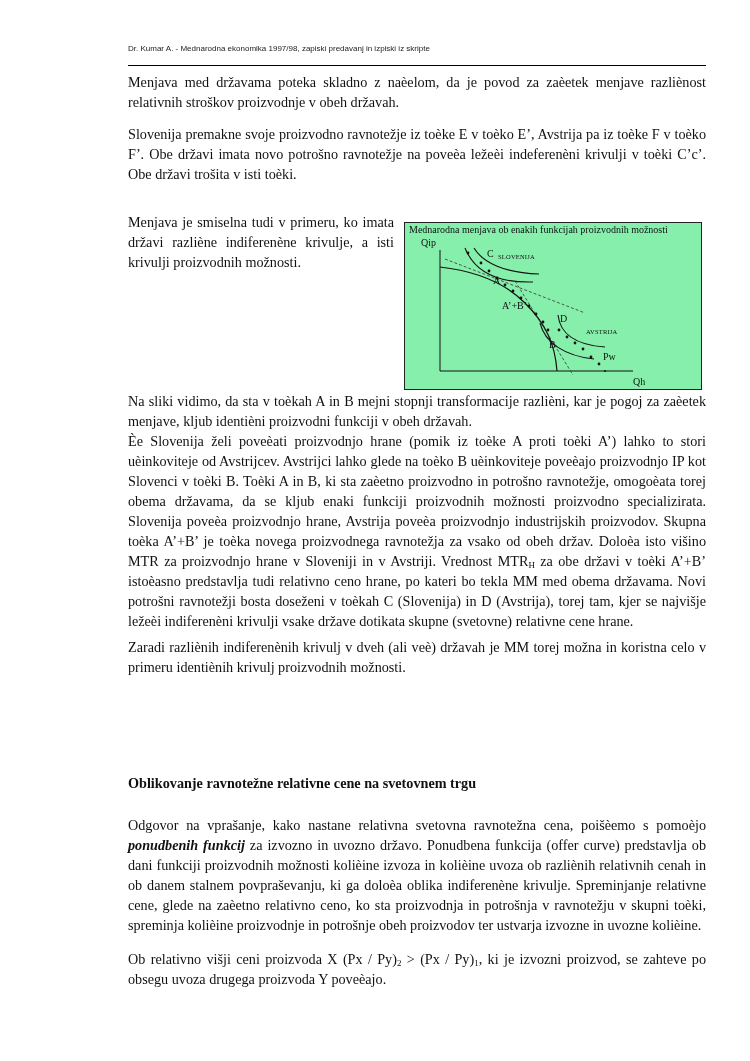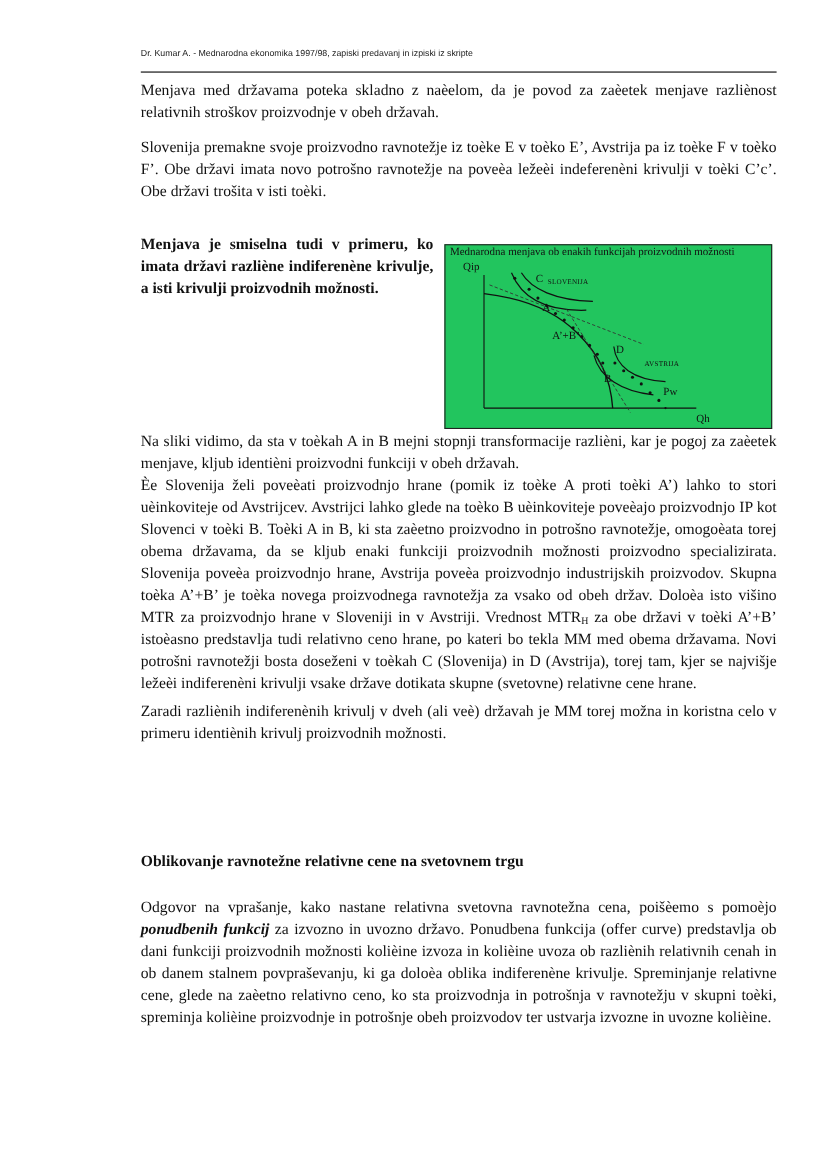--- a/index.html
+++ b/index.html
@@ -6,37 +6,37 @@
     body { width: 750px; height: 1061px; position: relative; overflow: hidden; color: #111; }
     .page { position: absolute; left: 0; top: 0; width: 750px; height: 1061px; margin-left: 42px; }
     .hdr-text { position: absolute; left: 86px; top: 44px; font-family: "Liberation Sans", sans-serif; font-size: 8px; color: #222; white-space: nowrap; }
     .hdr-page { position: absolute; left: 86px; width: 577px; top: 54px; text-align: center; font-family: "Liberation Sans", sans-serif; font-size: 8px; color: #222; }
     .hdr-rule { position: absolute; left: 86px; width: 578px; top: 65px; height: 0; border-top: 1px solid #000; }
     .p { position: absolute; left: 86px; width: 578px; font-family: "Liberation Serif", serif; font-size: 14.2px; line-height: 20px; text-align: justify; color: #111; margin: 0; }
     .p.narrow { width: 266px; }
     .h { font-weight: bold; }
     b { font-weight: bold; font-style: italic; }
     sub { font-size: 9px; vertical-align: -2px; line-height: 0; }
-    .chart { position: absolute; left: 362px; top: 222px; width: 298px; height: 168px; border: 1px solid #222; box-sizing: border-box; background: #22c55e; }
+    .chart { position: absolute; left: 362px; top: 222px; width: 298px; height: 168px; border: 1px solid #222; box-sizing: border-box; background: #86efac; }
     .chart svg { position: absolute; left: 0; top: 0; }
     .ctitle { position: absolute; left: 4px; top: 1px; font-family: "Liberation Serif", serif; font-size: 10px; white-space: nowrap; color: #111; }
     .clabel { position: absolute; font-family: "Liberation Serif", serif; font-size: 10px; color: #111; white-space: nowrap; }
     .clabel.small { font-size: 6.5px; letter-spacing: 0.2px; }
   </style>
 </head>
 <body>
 
 <div class="page">
 
   <div class="hdr-text">Dr. Kumar A. - Mednarodna ekonomika 1997/98, zapiski predavanj in izpiski iz skripte</div>
   <div class="hdr-rule"></div>
 
   <p class="p" style="top:72px;">Menjava med državama poteka skladno z naèelom, da je povod za zaèetek menjave razliènost relativnih stroškov proizvodnje v obeh državah.</p>
   <p class="p" style="top:124px;">Slovenija premakne svoje proizvodno ravnotežje iz toèke E v toèko E’, Avstrija pa iz toèke F v toèko F’. Obe državi imata novo potrošno ravnotežje na poveèa ležeèi indeferenèni krivulji v toèki C’c’. Obe državi trošita v isti toèki.</p>
-  <p class="p narrow" style="top:212px;font-weight:bold;">Menjava je smiselna tudi v primeru, ko imata državi razliène indiferenène krivulje, a isti krivulji proizvodnih možnosti.</p>
+  <p class="p narrow" style="top:212px;">Menjava je smiselna tudi v primeru, ko imata državi razliène indiferenène krivulje, a isti krivulji proizvodnih možnosti.</p>
 
   <div class="chart">
     <svg width="298" height="168" viewBox="0 0 298 168">
 
       <line x1="35" y1="27" x2="35" y2="148" stroke="#111" stroke-width="1"></line>
       <line x1="35" y1="148" x2="228" y2="148" stroke="#111" stroke-width="1"></line>
 
       <path d="M35,44 C70,48 100,60 120,80 C140,100 150,120 152,148" fill="none" stroke="#111" stroke-width="1.2"></path>
 
       <path d="M60,25 C70,50 95,60 128,59" fill="none" stroke="#111" stroke-width="1.1"></path>
@@ -84,14 +84,15 @@
 
   <p class="p" style="top:391px;">Na sliki vidimo, da sta v toèkah A in B mejni stopnji transformacije razlièni, kar je pogoj za zaèetek menjave, kljub identièni proizvodni funkciji v obeh državah.</p>
   <p class="p" style="top:431px;"><span>Èe Slovenija želi poveèati proizvodnjo hrane (pomik iz toèke A proti toèki A’) lahko to stori uèinkoviteje od Avstrijcev. Avstrijci lahko glede na toèko B uèinkoviteje poveèajo proizvodnjo IP kot Slovenci v toèki B. Toèki A in B, ki sta zaèetno proizvodno in potrošno ravnotežje, omogoèata torej obema državama, da se kljub enaki funkciji proizvodnih možnosti proizvodno specializirata. Slovenija poveèa proizvodnjo hrane, Avstrija poveèa proizvodnjo industrijskih proizvodov. Skupna toèka A’+B’ je toèka novega proizvodnega ravnotežja za vsako od obeh držav. Doloèa isto višino MTR za proizvodnjo hrane v Sloveniji in v Avstriji. Vrednost MTR</span><sub>H</sub><span> za obe državi v toèki A’+B’ istoèasno predstavlja tudi relativno ceno hrane, po kateri bo tekla MM med obema državama. Novi potrošni ravnotežji bosta doseženi v toèkah C (Slovenija) in D (Avstrija), torej tam, kjer se najvišje ležeèi indiferenèni krivulji vsake države dotikata skupne (svetovne) relativne cene hrane.</span></p>
 
   <p class="p" style="top:637px;">Zaradi razliènih indiferenènih krivulj v dveh (ali veè) državah je MM torej možna in koristna celo v primeru identiènih krivulj proizvodnih možnosti.</p>
 
   <p class="p h" style="top:773px;">Oblikovanje ravnotežne relativne cene na svetovnem trgu</p>
 
   <p class="p" style="top:815px;"><span>Odgovor na vprašanje, kako nastane relativna svetovna ravnotežna cena, poišèemo s pomoèjo </span><b>ponudbenih funkcij</b><span> za izvozno in uvozno državo. Ponudbena funkcija (offer curve) predstavlja ob dani funkciji proizvodnih možnosti kolièine izvoza in kolièine uvoza ob razliènih relativnih cenah in ob danem stalnem povpraševanju, ki ga doloèa oblika indiferenène krivulje. Spreminjanje relativne cene, glede na zaèetno relativno ceno, ko sta proizvodnja in potrošnja v ravnotežju v skupni toèki, spreminja kolièine proizvodnje in potrošnje obeh proizvodov ter ustvarja izvozne in uvozne kolièine.</span></p>
 
+  <p class="p" style="top:949px;"><span>Ob relativno višji ceni proizvoda X (Px / Py)</span><sub>2</sub><span> &gt; (Px / Py)</span><sub>1</sub><span>, ki je izvozni proizvod, se zahteve po obsegu uvoza drugega proizvoda Y poveèajo.</span></p>
 
 </div>
 
 </body></html>

